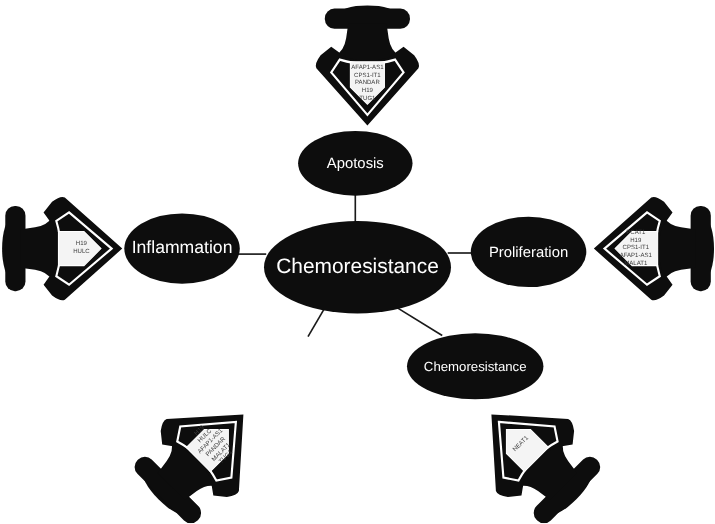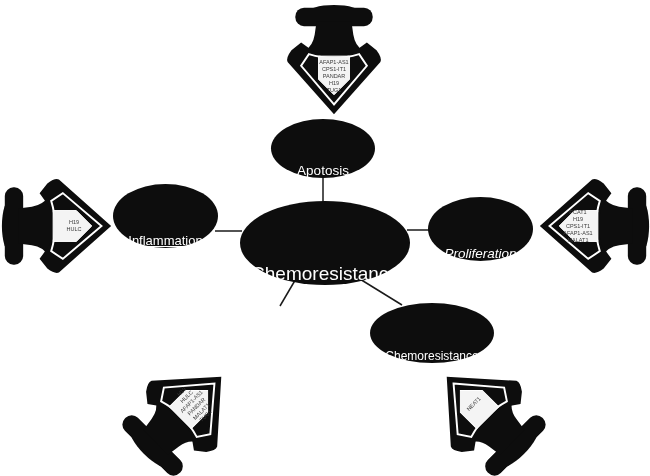--- a/index.html
+++ b/index.html
@@ -12,27 +12,27 @@
   }
   html,body{margin:0;padding:0;background:#fff;}
   body{font-family:"Liberation Sans", sans-serif;}
   .canvas{
     position:relative;width:650px;height:476px;
     background:var(--background);overflow:hidden;
   }
   .lines{position:absolute;left:0;top:0;width:650px;height:476px;}
   .node{
     position:absolute;background:var(--shape_fill);border-radius:50%;
-    display:flex;align-items:flex-end;justify-content:center;
+    display:flex;align-items:center;justify-content:center;
     color:var(--text_on_shape);text-align:center;
   }
   .node.center{left:240px;top:201px;width:170px;height:84px;font-size:19px;}
   .node.apoptosis{left:271px;top:119px;width:104px;height:59px;font-size:13.5px;}
-  .node.inflammation{left:113px;top:184px;width:105px;height:64px;font-size:13px;text-decoration:underline;}
-  .node.proliferation{left:428px;top:197px;width:105px;height:64px;font-size:13.5px;font-style:italic;}
+  .node.inflammation{left:113px;top:194px;width:105px;height:64px;font-size:16px;}
+  .node.proliferation{left:428px;top:197px;width:105px;height:64px;font-size:13.5px;}
   .node.migration{left:203px;top:303px;width:110px;height:62px;font-size:13.5px;}
   .node.chemo-small{left:370px;top:303px;width:124px;height:60px;font-size:12px;}
   .badge{position:absolute;width:122px;height:116px;color:var(--shape_fill);}
   .badge svg{width:100%;height:100%;display:block;}
   .badge .plate{fill:var(--plate_fill);stroke:#ffffff;stroke-width:1;}
   .badge .inner-outline{fill:none;stroke:#ffffff;stroke-width:2;}
   .badge.top{left:273px;top:2px;}
   .badge.left{left:-4px;top:168px;transform:rotate(-90deg);}
   .badge.right{left:533px;top:168px;transform:rotate(90deg);}
   .badge.bottom-left{left:122px;top:357px;transform:rotate(-135deg);}

